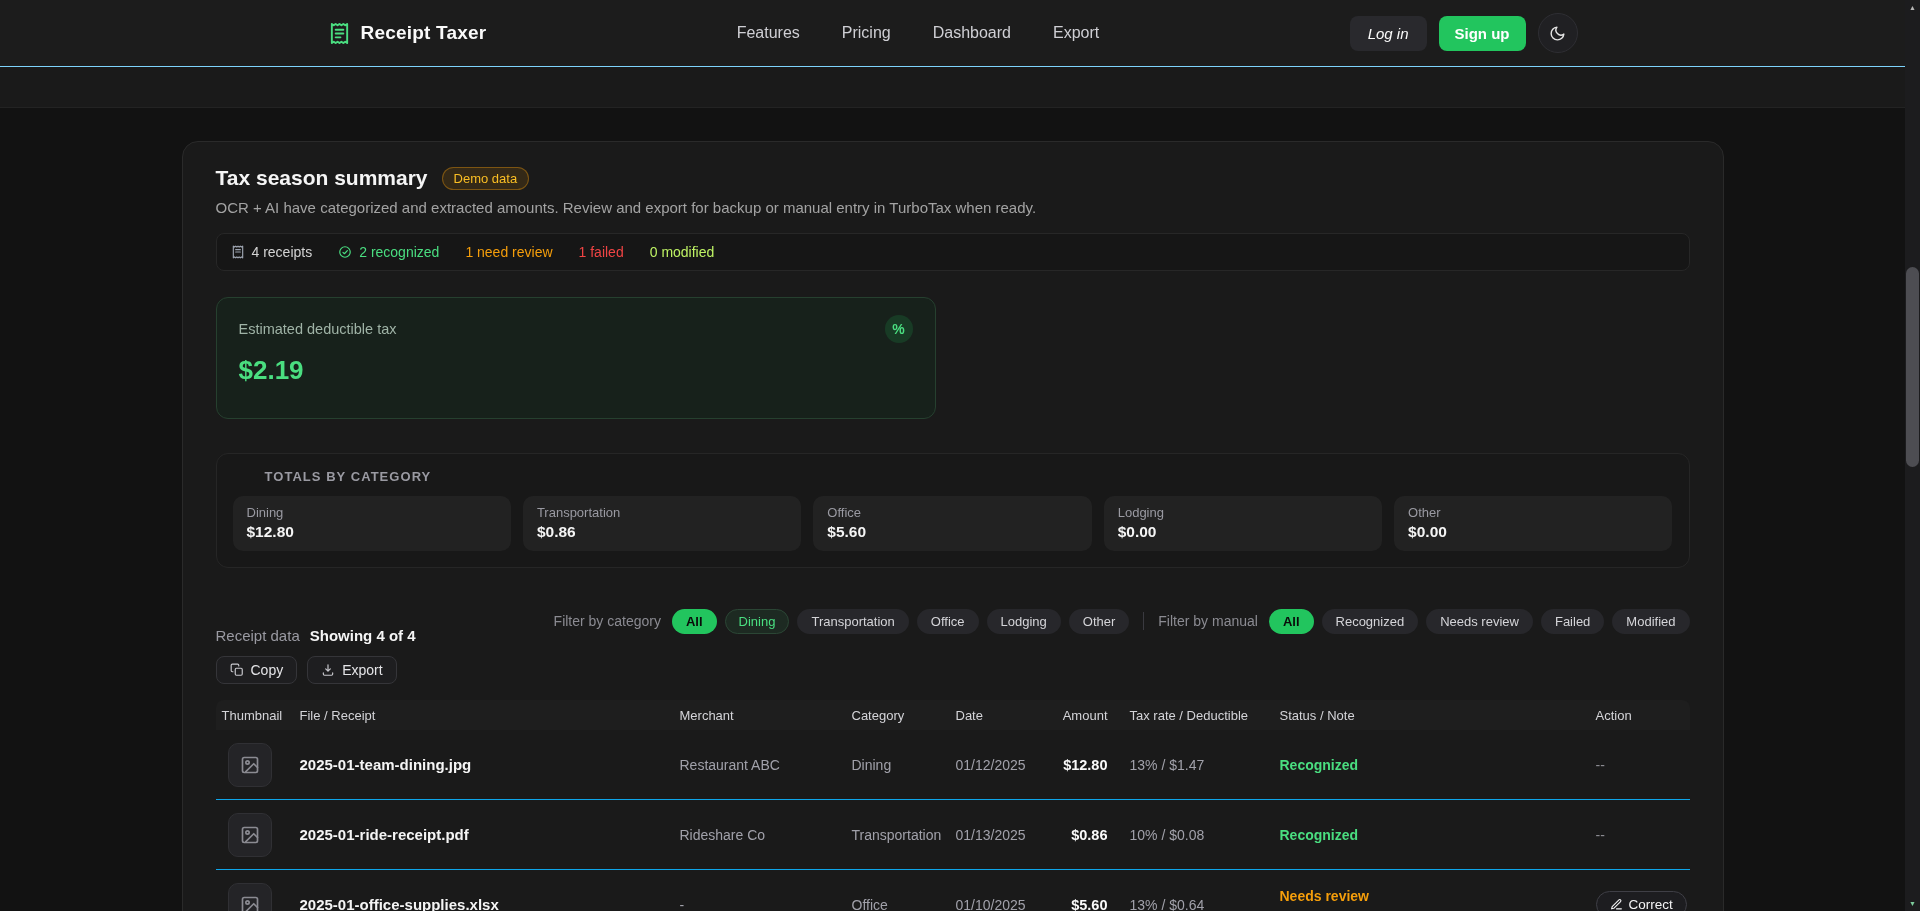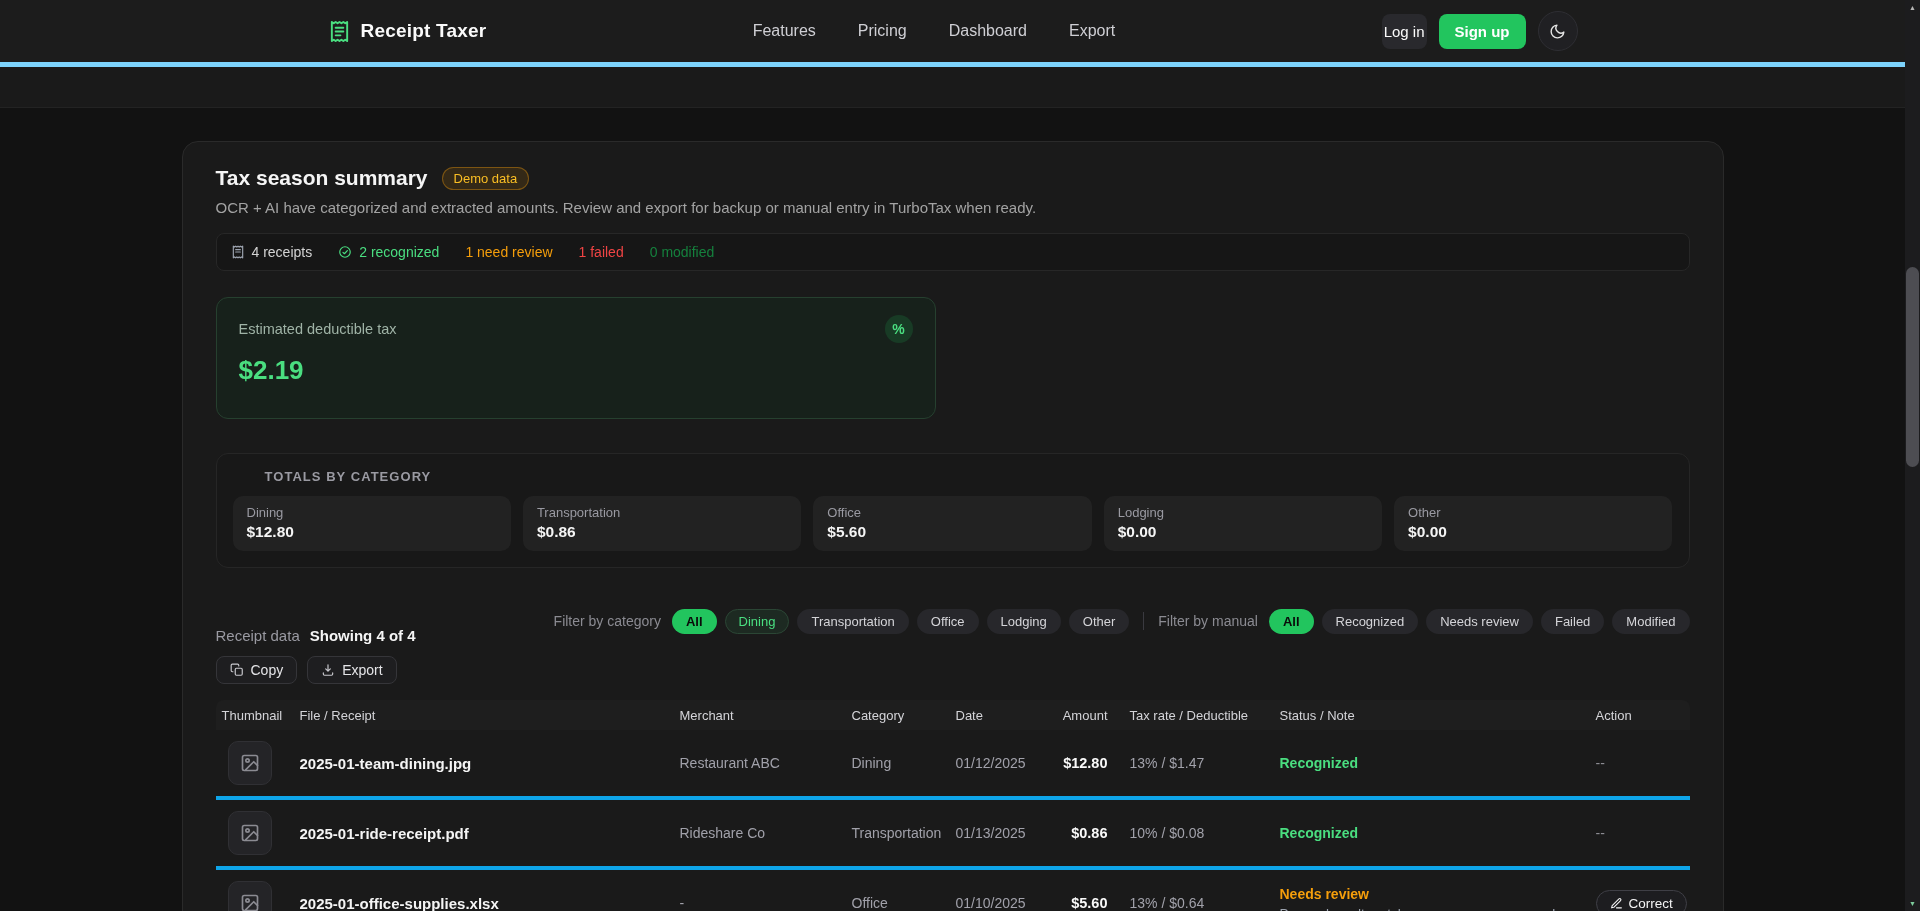--- a/index.html
+++ b/index.html
@@ -5,29 +5,29 @@
   * { box-sizing: border-box; margin: 0; padding: 0; }
   html, body {
     width: 1920px; height: 911px; overflow: hidden;
     background: #121212;
     font-family: "Liberation Sans", "DejaVu Sans", sans-serif;
     color: #e5e5e5;
   }
   .page { width: 1905px; height: 911px; }
 
   
-  .navbar { height: 67px; background: #1c1c1c; border-bottom: 5px solid #7dd3fc; }
+  .navbar { height: 67px; background: #1c1c1c; border-bottom: 1px solid #7dd3fc; }
   .nav-inner { max-width: 1250px; height: 100%; margin: 0 auto; display: flex; align-items: center; }
   .brand { display: flex; align-items: center; gap: 10px; cursor: pointer; }
   .brand-name { font-size: 19px; font-weight: 800; color: #fafafa; letter-spacing: .2px; }
   .logo-icon { display: flex; color: #4ade80; }
   .nav-links { flex: 1; display: flex; justify-content: center; gap: 42px; }
   .nav-links a { color: #cfcfd4; font-size: 16px; text-decoration: none; cursor: pointer; }
   .nav-actions { display: flex; align-items: center; gap: 12px; }
-  .btn-login { background: #29292d; color: #fafafa; border: none; border-radius: 8px; padding: 9px 2px; font-size: 15px; cursor: pointer; font-family: inherit; }
+  .btn-login { background: #29292d; color: #fafafa; border: none; border-radius: 8px; padding: 9px 18px; font-size: 15px; cursor: pointer; font-family: inherit; font-style: italic; }
   .btn-signup { background: #22c55e; color: #ffffff; border: none; border-radius: 8px; padding: 9px 16px; font-size: 15px; font-weight: 600; cursor: pointer; font-family: inherit; }
   .btn-theme { width: 40px; height: 40px; border-radius: 50%; background: #202023; border: 1px solid #2e2e33; color: #e5e5e5; display: flex; align-items: center; justify-content: center; cursor: pointer; }
 
   .hero-band { height: 41px; background: #1a1a1a; border-bottom: 1px solid #232323; }
 
   
   .content { padding-top: 33px; }
   .card { width: 1542px; margin: 0 auto; background: #1a1a1a; border: 1px solid #2a2a2a; border-radius: 16px; padding: 24px 33px 40px; min-height: 860px; }
 
   .title-row { display: flex; align-items: center; gap: 14px; }
@@ -35,21 +35,21 @@
   .badge-demo { background: rgba(245,158,11,.12); border: 1px solid rgba(245,158,11,.38); color: #fbbf24; font-size: 13px; padding: 3px 11px; border-radius: 999px; }
   .subtitle { margin-top: 9px; color: #a3a3a3; font-size: 15px; }
 
   .stats-bar { margin-top: 17px; height: 38px; display: flex; align-items: center; gap: 26px; padding: 0 14px; background: #161616; border: 1px solid #272727; border-radius: 8px; font-size: 14px; }
   .stat { display: inline-flex; align-items: center; gap: 7px; }
   .stat svg { flex: none; }
   .stat.light { color: #d4d4d4; }
   .stat.green { color: #4ade80; }
   .stat.amber { color: #f59e0b; }
   .stat.red { color: #ef4444; }
-  .stat.dim { color: #15803d; }
+  .stat.dim { color: #bef264; }
   .stat .ic { color: #9ca3af; display: flex; }
   .stat.green .ic { color: #4ade80; }
 
   .summary-cards { margin-top: 26px; display: grid; grid-template-columns: 1fr 1fr; gap: 34px; }
   .sum-card { height: 122px; background: #212121; border: 1px solid #2b2b2b; border-radius: 12px; padding: 17px 22px; }
   .sum-head { display: flex; justify-content: space-between; align-items: center; }
   .sum-label { color: #a3a3a3; font-size: 14.5px; }
   .sum-icon { width: 28px; height: 28px; border-radius: 8px; background: rgba(34,197,94,.12); color: #4ade80; display: flex; align-items: center; justify-content: center; font-size: 14px; font-weight: 700; }
   .sum-amount { margin-top: 12px; font-size: 26px; font-weight: 700; color: #fafafa; }
   .sum-note { margin-top: 9px; font-size: 13px; color: #8a8a8a; }
@@ -81,21 +81,21 @@
   .toolbar { margin-top: 12px; display: flex; gap: 10px; }
   .tool-btn { display: inline-flex; align-items: center; gap: 7px; padding: 5px 13px; background: #1e1e20; border: 1px solid #353539; border-radius: 8px; color: #e4e4e7; font-size: 14px; cursor: pointer; font-family: inherit; }
   .tool-btn svg { color: #c9c9ce; }
 
   
   .rtable { margin-top: 16px; }
   .thead, .trow { display: grid; grid-template-columns: 78px 380px 172px 104px 90px 84px 150px 1fr 100px; align-items: center; }
   .thead { height: 30px; background: #1e1e1e; border-radius: 8px 8px 0 0; color: #d4d4d8; font-size: 13px; font-weight: 500; }
   .th, .td { padding-left: 6px; white-space: nowrap; overflow: hidden; }
   .th.right, .td.right { text-align: right; padding-right: 16px; }
-  .trow { min-height: 70px; border-bottom: 4px solid #0ea5e9; }
+  .trow { min-height: 70px; border-bottom: 1px solid #0ea5e9; }
   .thumb { width: 44px; height: 44px; border-radius: 10px; background: #242427; border: 1px solid #303034; display: flex; align-items: center; justify-content: center; color: #8b8b92; margin-left: 6px; }
   .cell-file { color: #f5f5f5; font-weight: 600; font-size: 15px; }
   .cell-muted { color: #a1a1aa; font-size: 14px; }
   .cell-amount { color: #fafafa; font-weight: 700; font-size: 14.5px; }
   .status-cell { white-space: normal; }
   .status-recognized { color: #4ade80; font-weight: 600; font-size: 14px; }
   .status-review { color: #f59e0b; font-weight: 600; font-size: 14px; }
   .status-note { color: #9ca3af; font-size: 13.5px; margin-top: 3px; white-space: nowrap; }
   .cell-action { color: #8b8b92; font-size: 14px; }
   .correct-btn { display: inline-flex; align-items: center; gap: 6px; padding: 5px 13px; border-radius: 999px; background: #1d1d20; border: 1px solid #3f3f46; color: #f4f4f5; font-size: 13.5px; cursor: pointer; font-family: inherit; }

